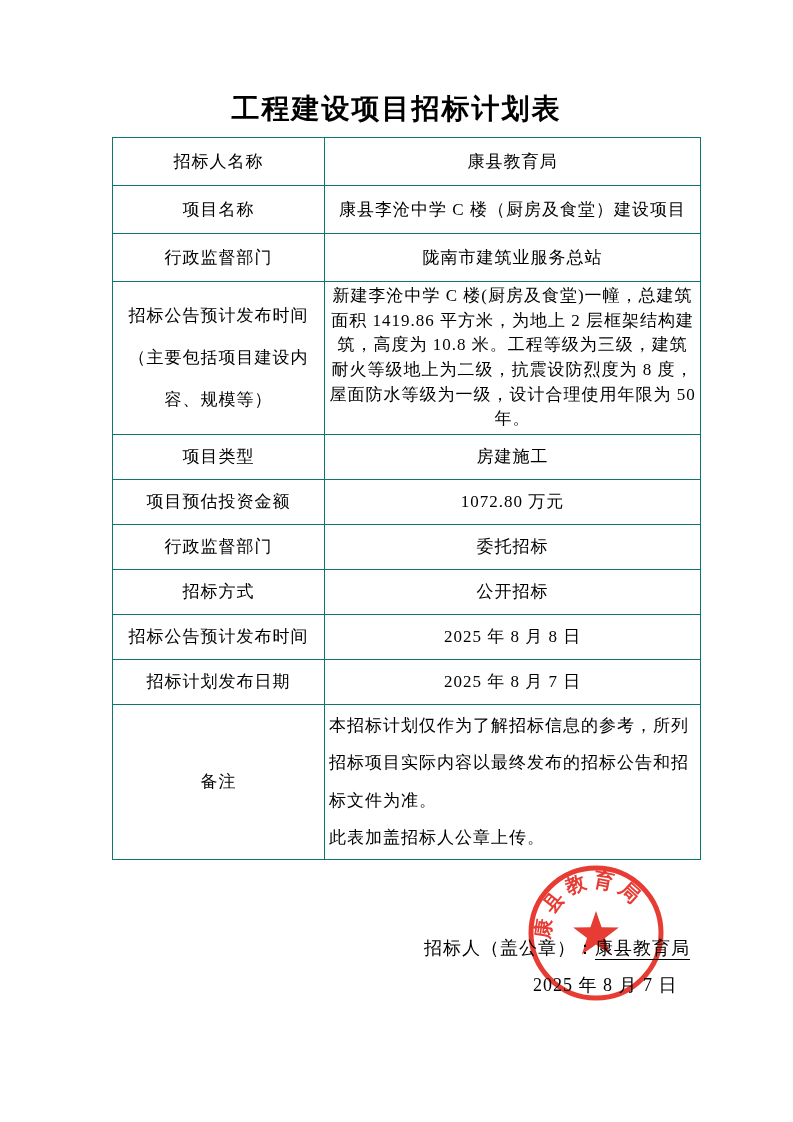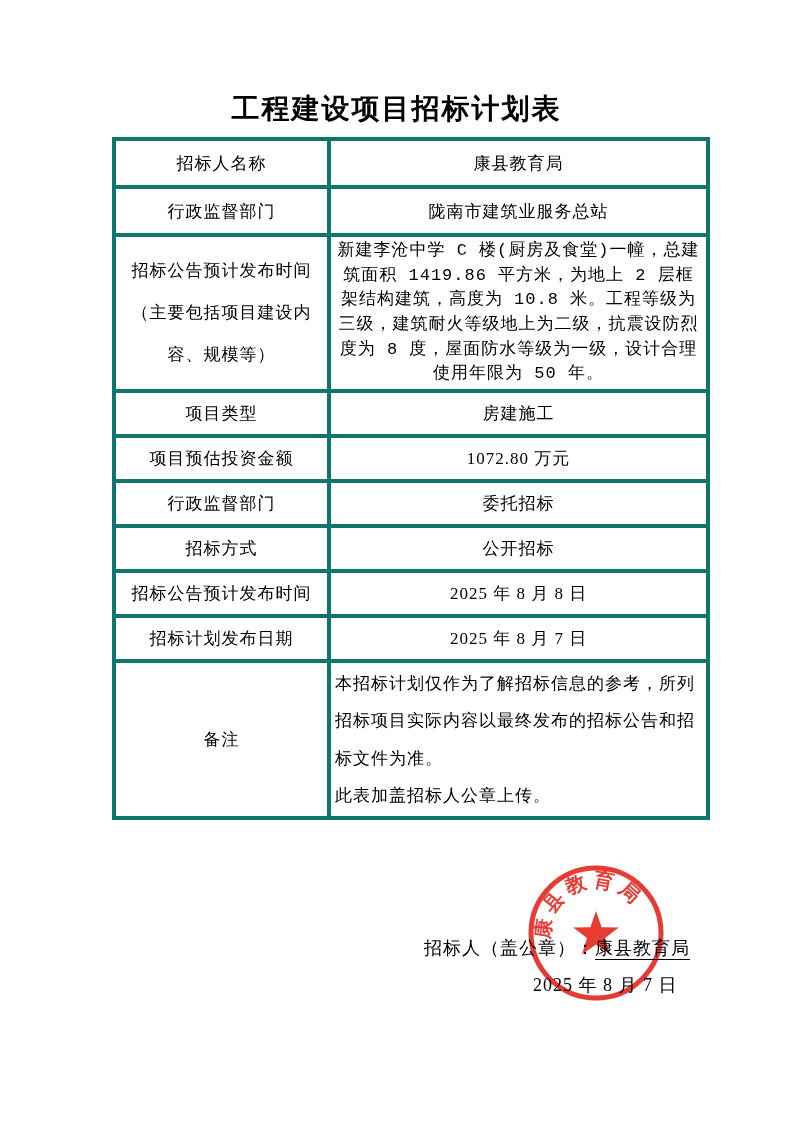--- a/index.html
+++ b/index.html
@@ -28,21 +28,21 @@
   table.plan-table {
     position: absolute;
     left: 112px;
     top: 137px;
     width: 570px;
     border-collapse: collapse;
     table-layout: fixed;
     border: 1.5px solid #000;
   }
   table.plan-table td {
-    border: 4px solid #0f766e;
+    border: 1px solid #0f766e;
     text-align: center;
     vertical-align: middle;
     font-size: 17px;
     letter-spacing: 1px;
     padding: 2px 4px;
     overflow: hidden;
     margin-left: 40px;
   }
   td.col-label { width: 203px; }
   td.col-value { width: 367px; }
@@ -52,21 +52,20 @@
   tr.rh-45  { height: 45px; }
   tr.rh-155 { height: 155px; }
   .twoline div  { line-height: 2.3; }
   .threeline div{ line-height: 2.45; }
   .overview-value {
     text-align: justify;
     font-size: 16.5px;
     line-height: 1.45;
     letter-spacing: 0.5px;
     padding: 4px 8px 4px 10px;
-    font-family: Liberation Mono, monospace;
   }
   .remark-value div {
     line-height: 2.2;
     text-align: left;
   }
   .footer-signature {
     position: absolute;
     top: 936px;
     left: 424px;
     font-size: 18px;
@@ -99,20 +98,24 @@
 </head>
 <body>
 
 <div class="doc-title">工程建设项目招标计划表</div>
 
 <table class="plan-table">
   <tbody>
     <tr class="rh-48">
       <td class="col-label">招标人名称</td>
       <td class="col-value">康县教育局</td>
+    </tr>
+    <tr class="rh-48">
+      <td class="col-label">项目名称</td>
+      <td class="col-value">康县李沧中学 C 楼（厨房及食堂）建设项目</td>
     </tr>
     <tr class="rh-48">
       <td class="col-label">行政监督部门</td>
       <td class="col-value">陇南市建筑业服务总站</td>
     </tr>
     <tr class="rh-130">
       <td class="col-label threeline">
         <div>招标公告预计发布时间</div>
         <div>（主要包括项目建设内</div>
         <div>容、规模等）</div>

